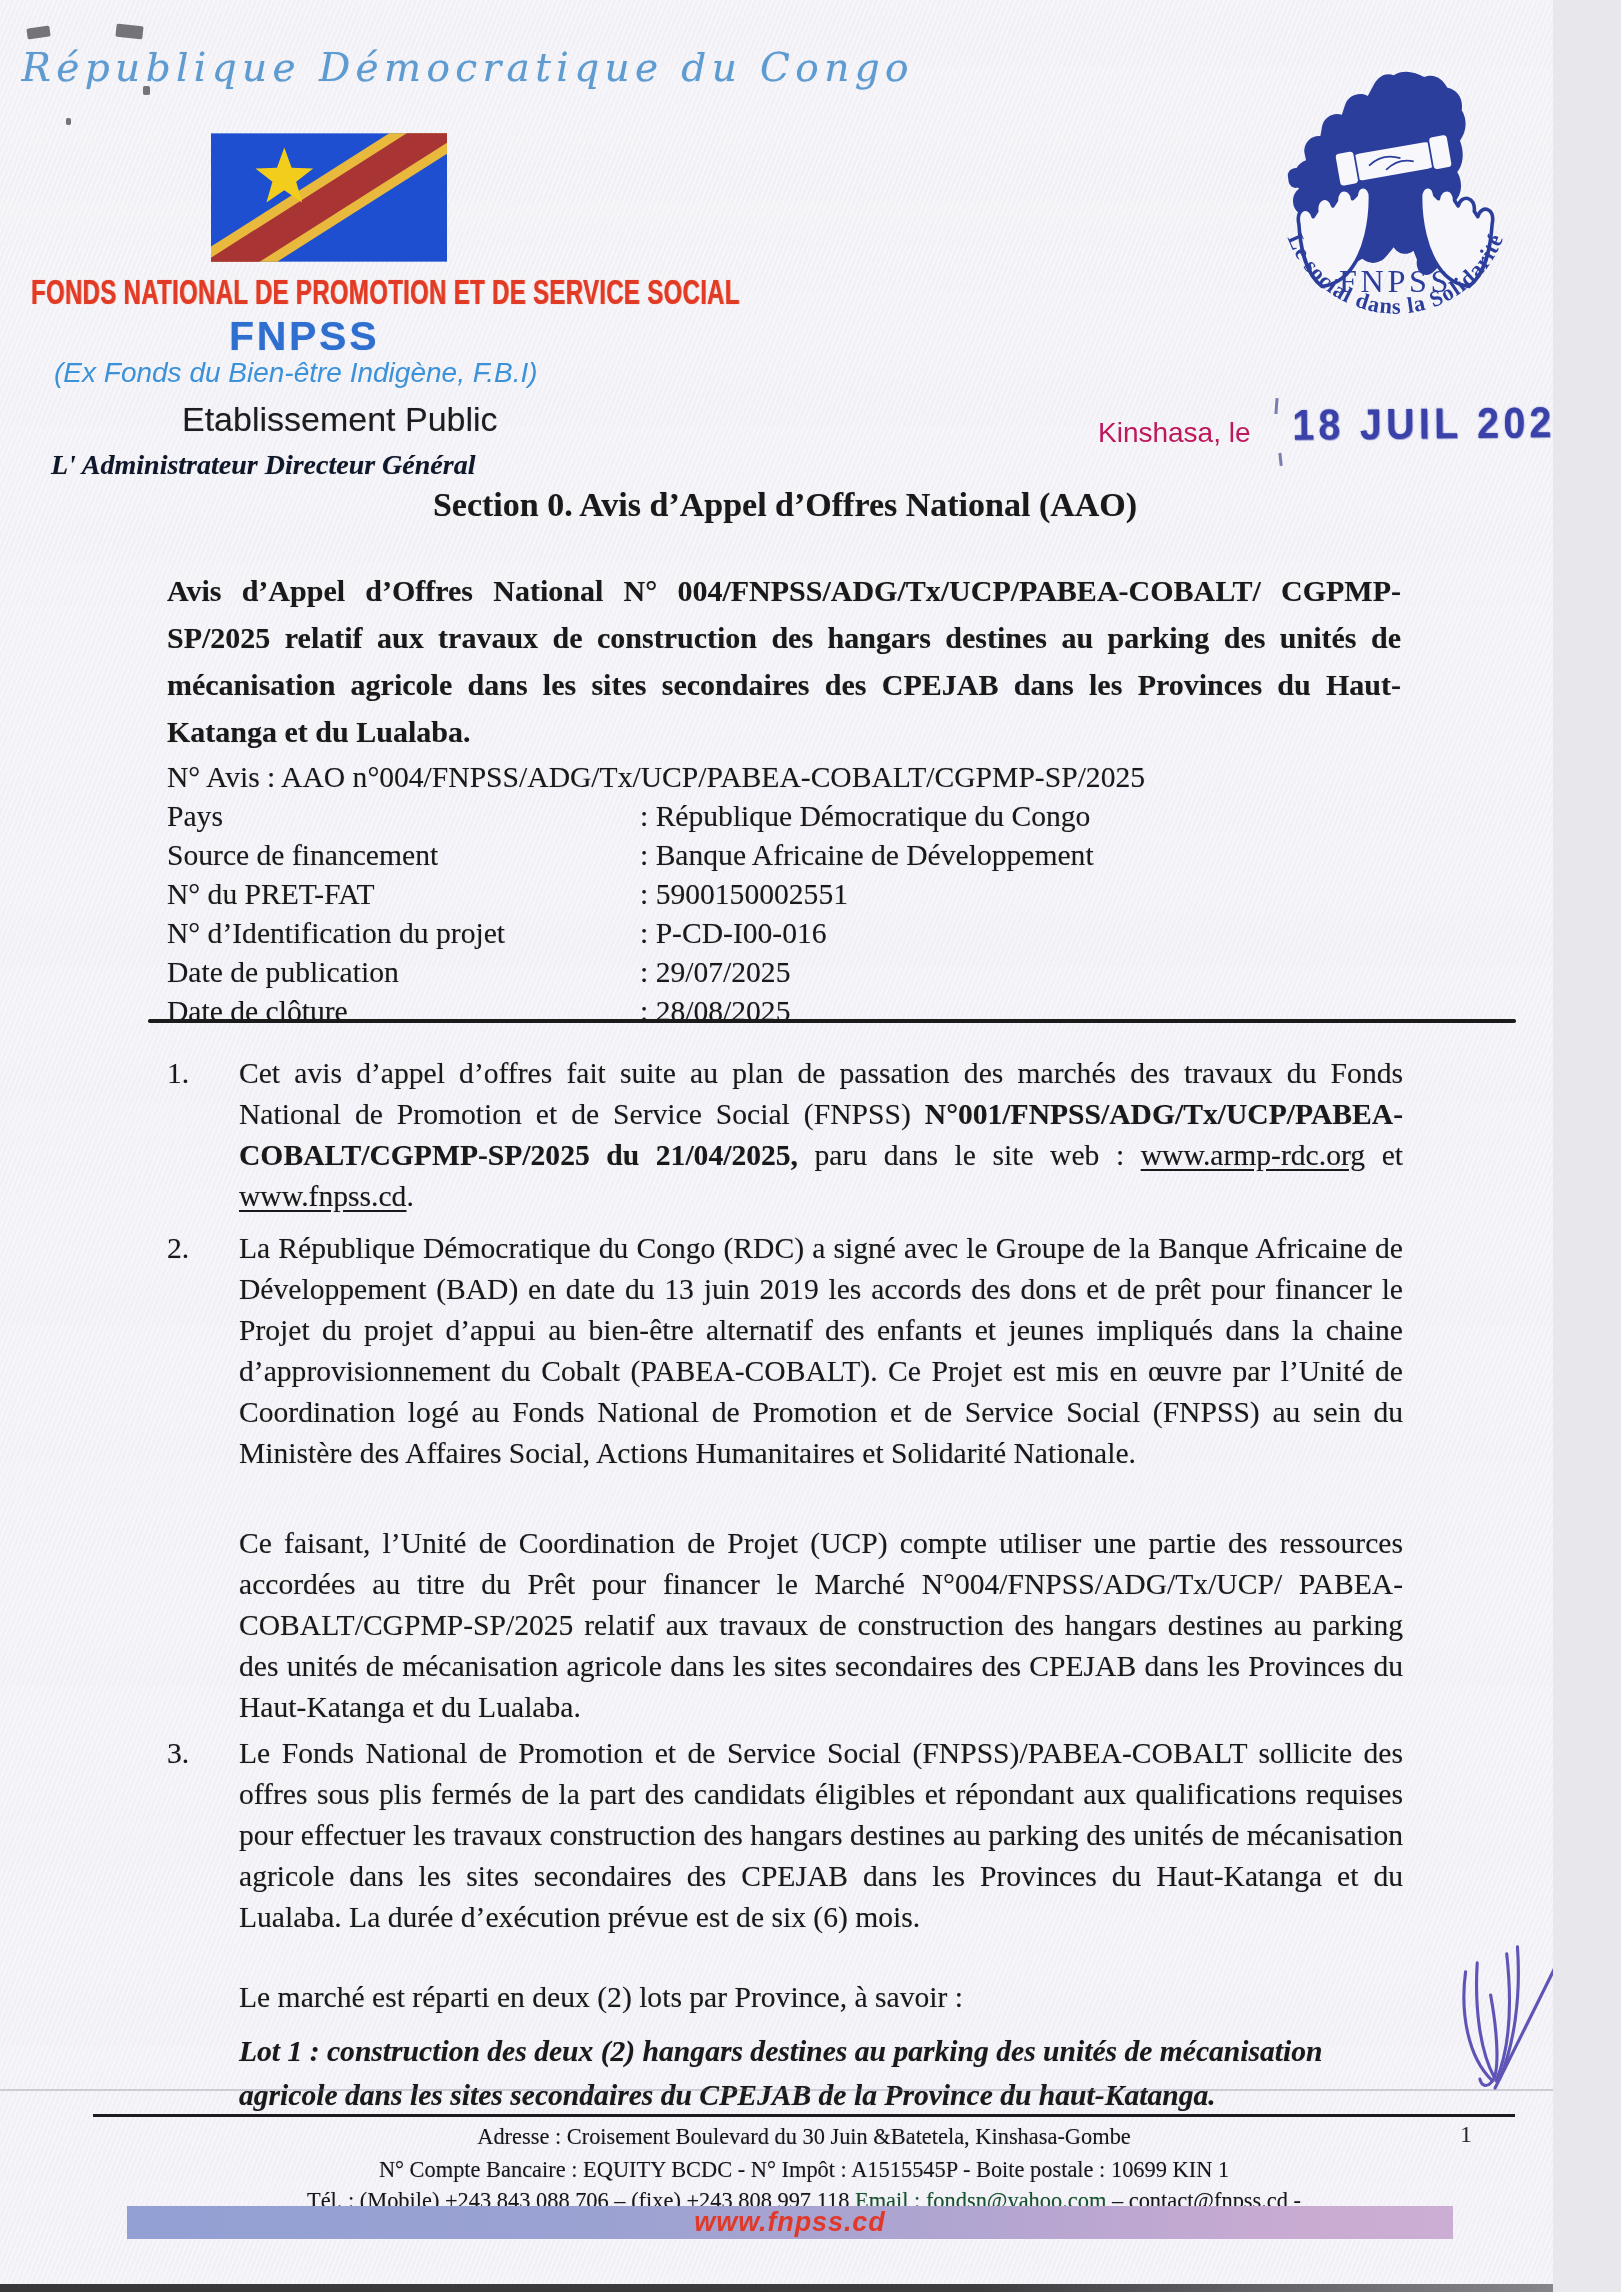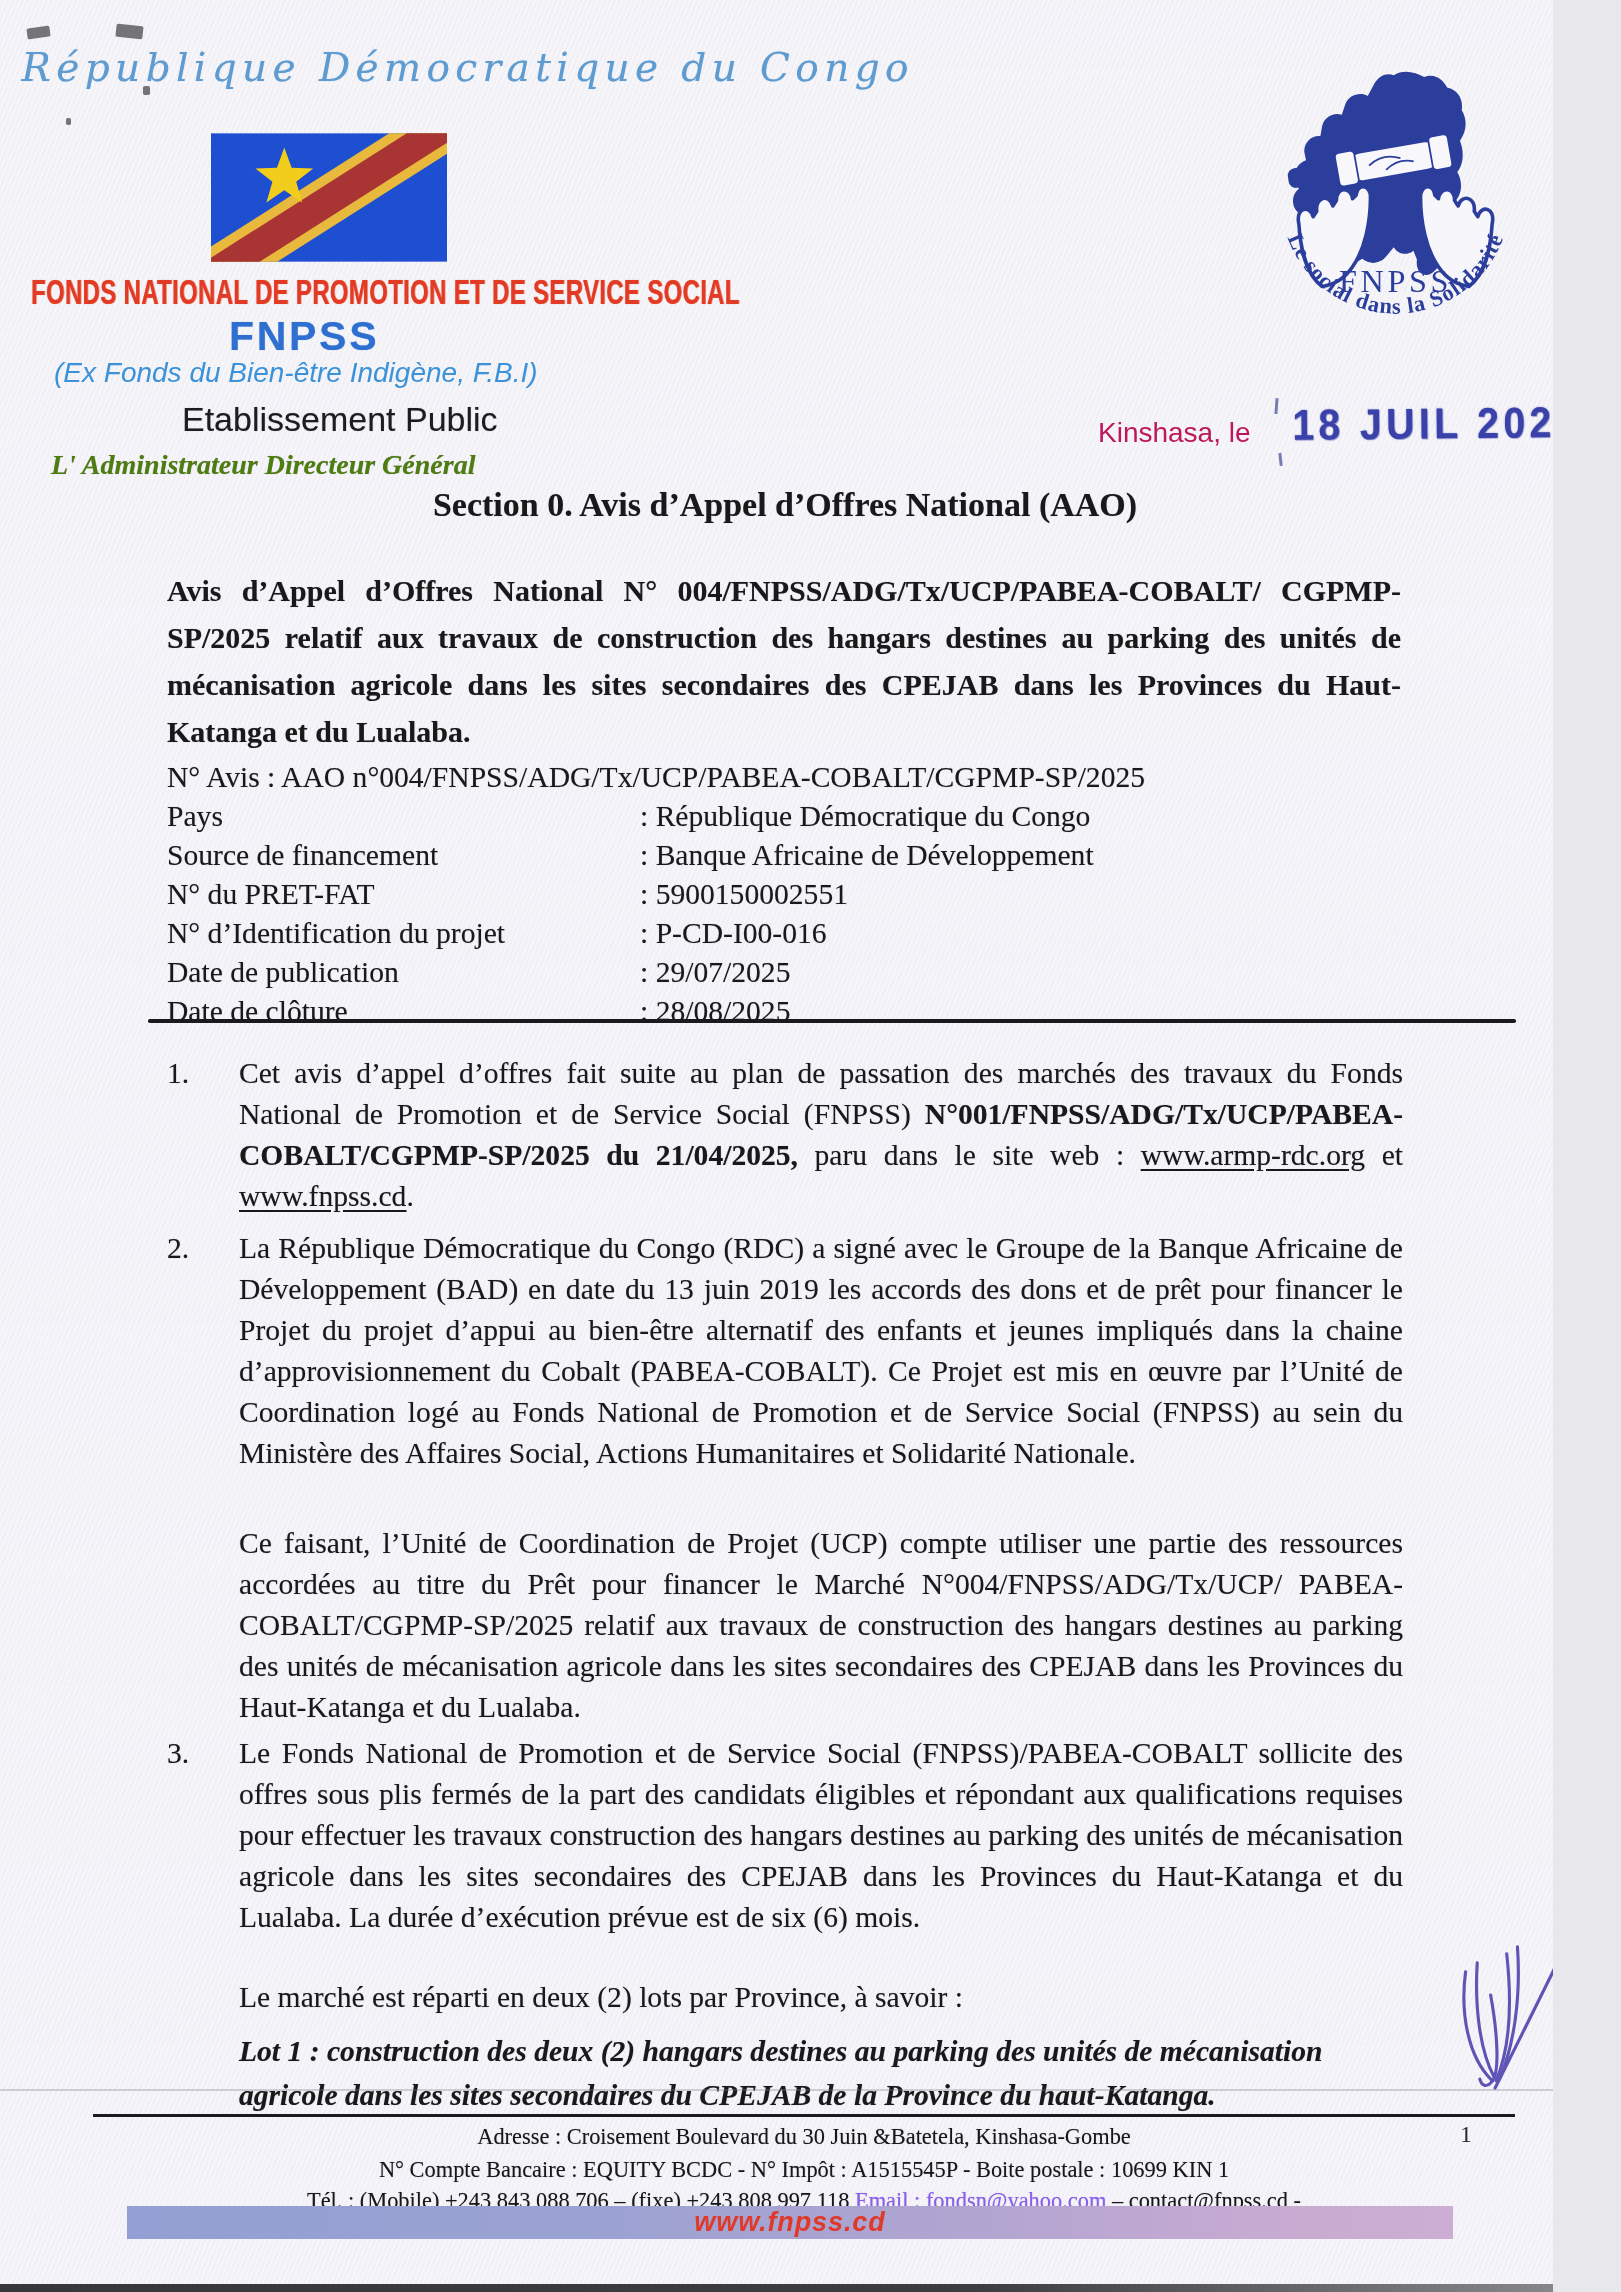--- a/index.html
+++ b/index.html
@@ -45,21 +45,21 @@
     font-size:28px; color:#3c92d8; white-space:nowrap;
   }
   .org-status{
     left:150px; top:400px;
     font-family:"Liberation Sans", sans-serif;
     font-size:34px; color:#1d1d1f; white-space:nowrap;margin-left:32px;
   }
   .org-signatory{
     left:51px; top:449px;
     font-weight:700; font-style:italic;
-    font-size:28px; color:#4d7c0f; white-space:nowrap;
+    font-size:28px; color:#0f172a; white-space:nowrap;
   }
   .dateline{
     left:1098px; top:417px;
     font-family:"Liberation Sans", sans-serif;
     font-size:28px; color:#be185d; white-space:nowrap;
   }
   .stamp{
     left:1292px; top:401px;
     font-family:"Liberation Sans", sans-serif; font-weight:700;
     font-size:41px; color:#3a41a8; letter-spacing:4.5px; white-space:nowrap;
@@ -92,21 +92,21 @@
     left:239px; top:2029px; width:1179px;
     font-size:29.6px; line-height:44px; font-style:italic; font-weight:600;
   }
   .wlink{ text-decoration:underline; text-underline-offset:3.6px; }
 
   
   .faint-crease{ left:0; top:2089px; width:1590px; height:1.8px; background:rgba(125,125,138,.32); }
   .footer-rule{ left:93px; top:2114px; width:1422px; height:2.7px; background:#1c1c1e; }
   .fline{ left:93px; width:1422px; text-align:center; font-size:22.4px; white-space:nowrap; color:#17171a; }
   .f1{ top:2124px; } .f2{ top:2157px; } .f3{ top:2188px; }
-  .email-link{ color:#8b5cf6; text-decoration:underline; text-underline-offset:2.7px; }
+  .email-link{ color:#14532d; text-decoration:underline; text-underline-offset:2.7px; }
   .page-num{ left:1460px; top:2121px; font-size:24px; color:#2a2a2e; }
   .webbar{
     left:127px; top:2206px; width:1326px; height:33px;
     background:linear-gradient(90deg,#93a0d3 0%,#9aa2d2 35%,#b3a5d1 65%,#c9abd2 88%,#ccaed4 100%);
     display:flex; align-items:center; justify-content:center;
   }
   .website{
     font-family:"Liberation Sans", sans-serif; font-style:italic; font-weight:700;
     font-size:27px; color:#e0392a; letter-spacing:0.9px;
   }

